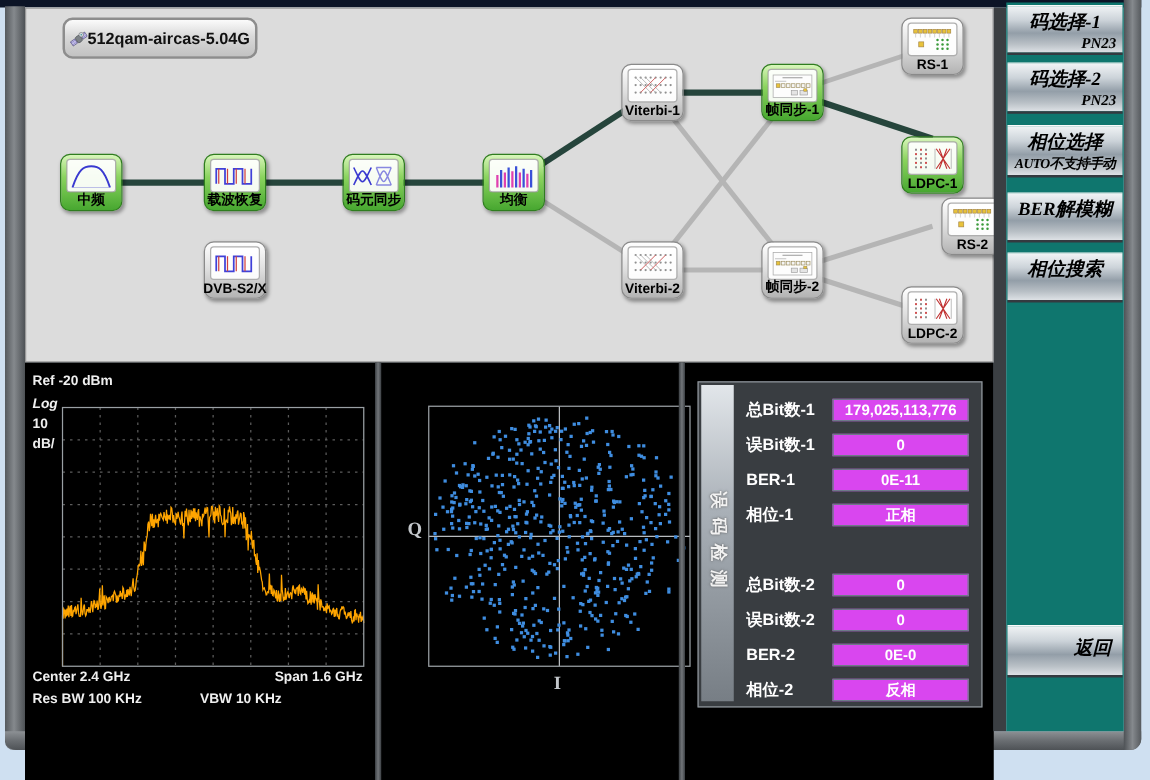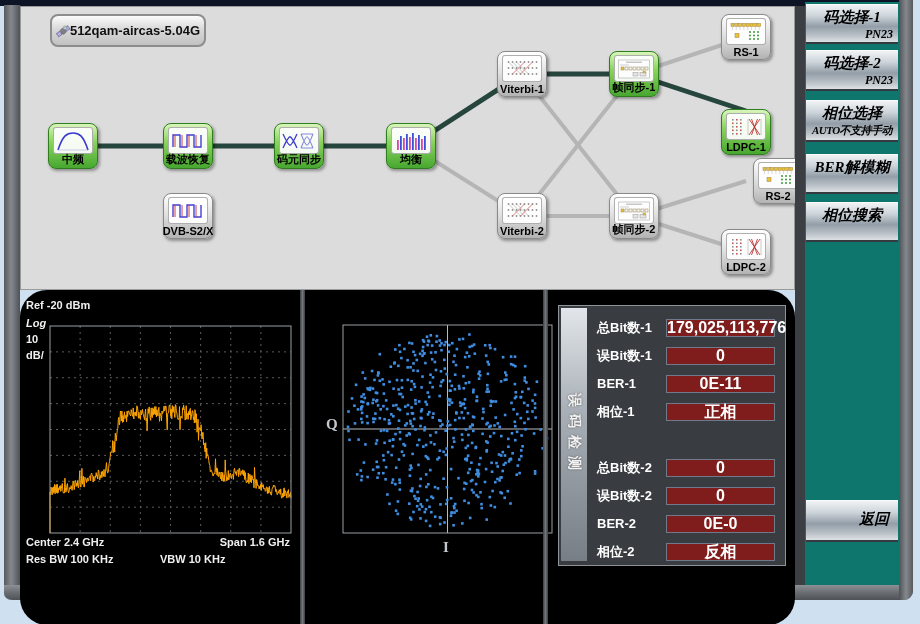--- a/index.html
+++ b/index.html
@@ -31,41 +31,41 @@
   .flow-node.active{background:linear-gradient(180deg,#d9f6bc 0%,#8bd45e 40%,#47a730 100%);
     border:1.5px solid #2f7d1f;}
   .flow-node.inactive{background:linear-gradient(180deg,#ffffff 0%,#dedede 50%,#b3b3b3 100%);
     border:1.5px solid #8a8a8a;}
   .node-icon{position:absolute;left:4px;top:3px;right:4px;height:25px;
     background:rgba(255,255,255,0.93);border:1px solid rgba(110,110,110,0.55);
     border-radius:3px;display:flex;align-items:center;justify-content:center;overflow:hidden;}
   .node-label{position:absolute;left:-8px;right:-8px;bottom:1px;text-align:center;
     font-size:11px;font-weight:bold;color:#000;white-space:nowrap;}
   
-  .bottom-area{position:absolute;left:20px;top:290px;width:775px;height:335px;background:#000;border-radius:27px;}
+  .bottom-area{position:absolute;left:20px;top:290px;width:775px;height:335px;background:#000;}
   .v-divider{position:absolute;top:0;bottom:0;width:5px;
     background:linear-gradient(90deg,#3a3e42,#72767a 50%,#3a3e42);}
   .spec-text{position:absolute;color:#efefef;font-size:11px;font-weight:bold;white-space:nowrap;}
   .axis-letter{position:absolute;color:#c3c7cb;font-size:15px;font-weight:bold;
     font-family:"Liberation Serif",serif;}
   
   .stats-box{position:absolute;left:538px;top:15px;width:228px;height:261px;
     background:#393d41;border:1px solid #8d9399;box-sizing:border-box;}
   .stats-strip{position:absolute;left:2px;top:2px;width:26px;height:253px;
     background:linear-gradient(180deg,#e2e6ea,#a9b0b7 40%,#777e85);}
   .stats-strip span{position:absolute;left:50%;top:50%;
     transform:translate(-50%,-50%) rotate(90deg);white-space:nowrap;
     font-size:14px;font-weight:bold;color:#f2f2f2;letter-spacing:7px;
     text-shadow:0 0 2px #555;}
   .stat-row{position:absolute;left:36px;right:9px;height:18px;}
   .stat-label{position:absolute;left:2px;top:0;line-height:18px;font-size:13px;
     font-weight:bold;color:#fff;white-space:nowrap;}
   .stat-value{position:absolute;left:71px;width:109px;height:18px;box-sizing:border-box;
-    background:#7f1d1d;border:1px solid #6e7a89;text-align:center;line-height:16px;
-    font-size:16px;font-weight:bold;color:#fff;white-space:nowrap;}
+    background:#d946ef;border:1px solid #6e7a89;text-align:center;line-height:16px;
+    font-size:12px;font-weight:bold;color:#fff;white-space:nowrap;}
   
   .sidebar-divider{position:absolute;left:795px;top:6px;width:10px;height:579px;background:#3b3f43;}
   .sidebar{position:absolute;left:805px;top:2px;width:94px;height:583px;background:#0f766e;}
   .side-btn{position:absolute;left:1px;width:92px;box-sizing:border-box;cursor:default;
     background:linear-gradient(180deg,#f0f3f5 0%,#ccd3d9 30%,#939ea8 58%,#b9c0c6 82%,#dde1e5 100%);
     border-top:1px solid #fafafa;border-bottom:2px solid #343a40;
     font-family:"Liberation Serif",serif;color:#000;}
   .side-btn .main{display:block;text-align:center;font-size:15px;font-weight:bold;
     font-style:italic;margin-top:3px;white-space:nowrap;}
   .side-btn .sub{display:block;text-align:right;padding-right:5px;font-size:12px;

